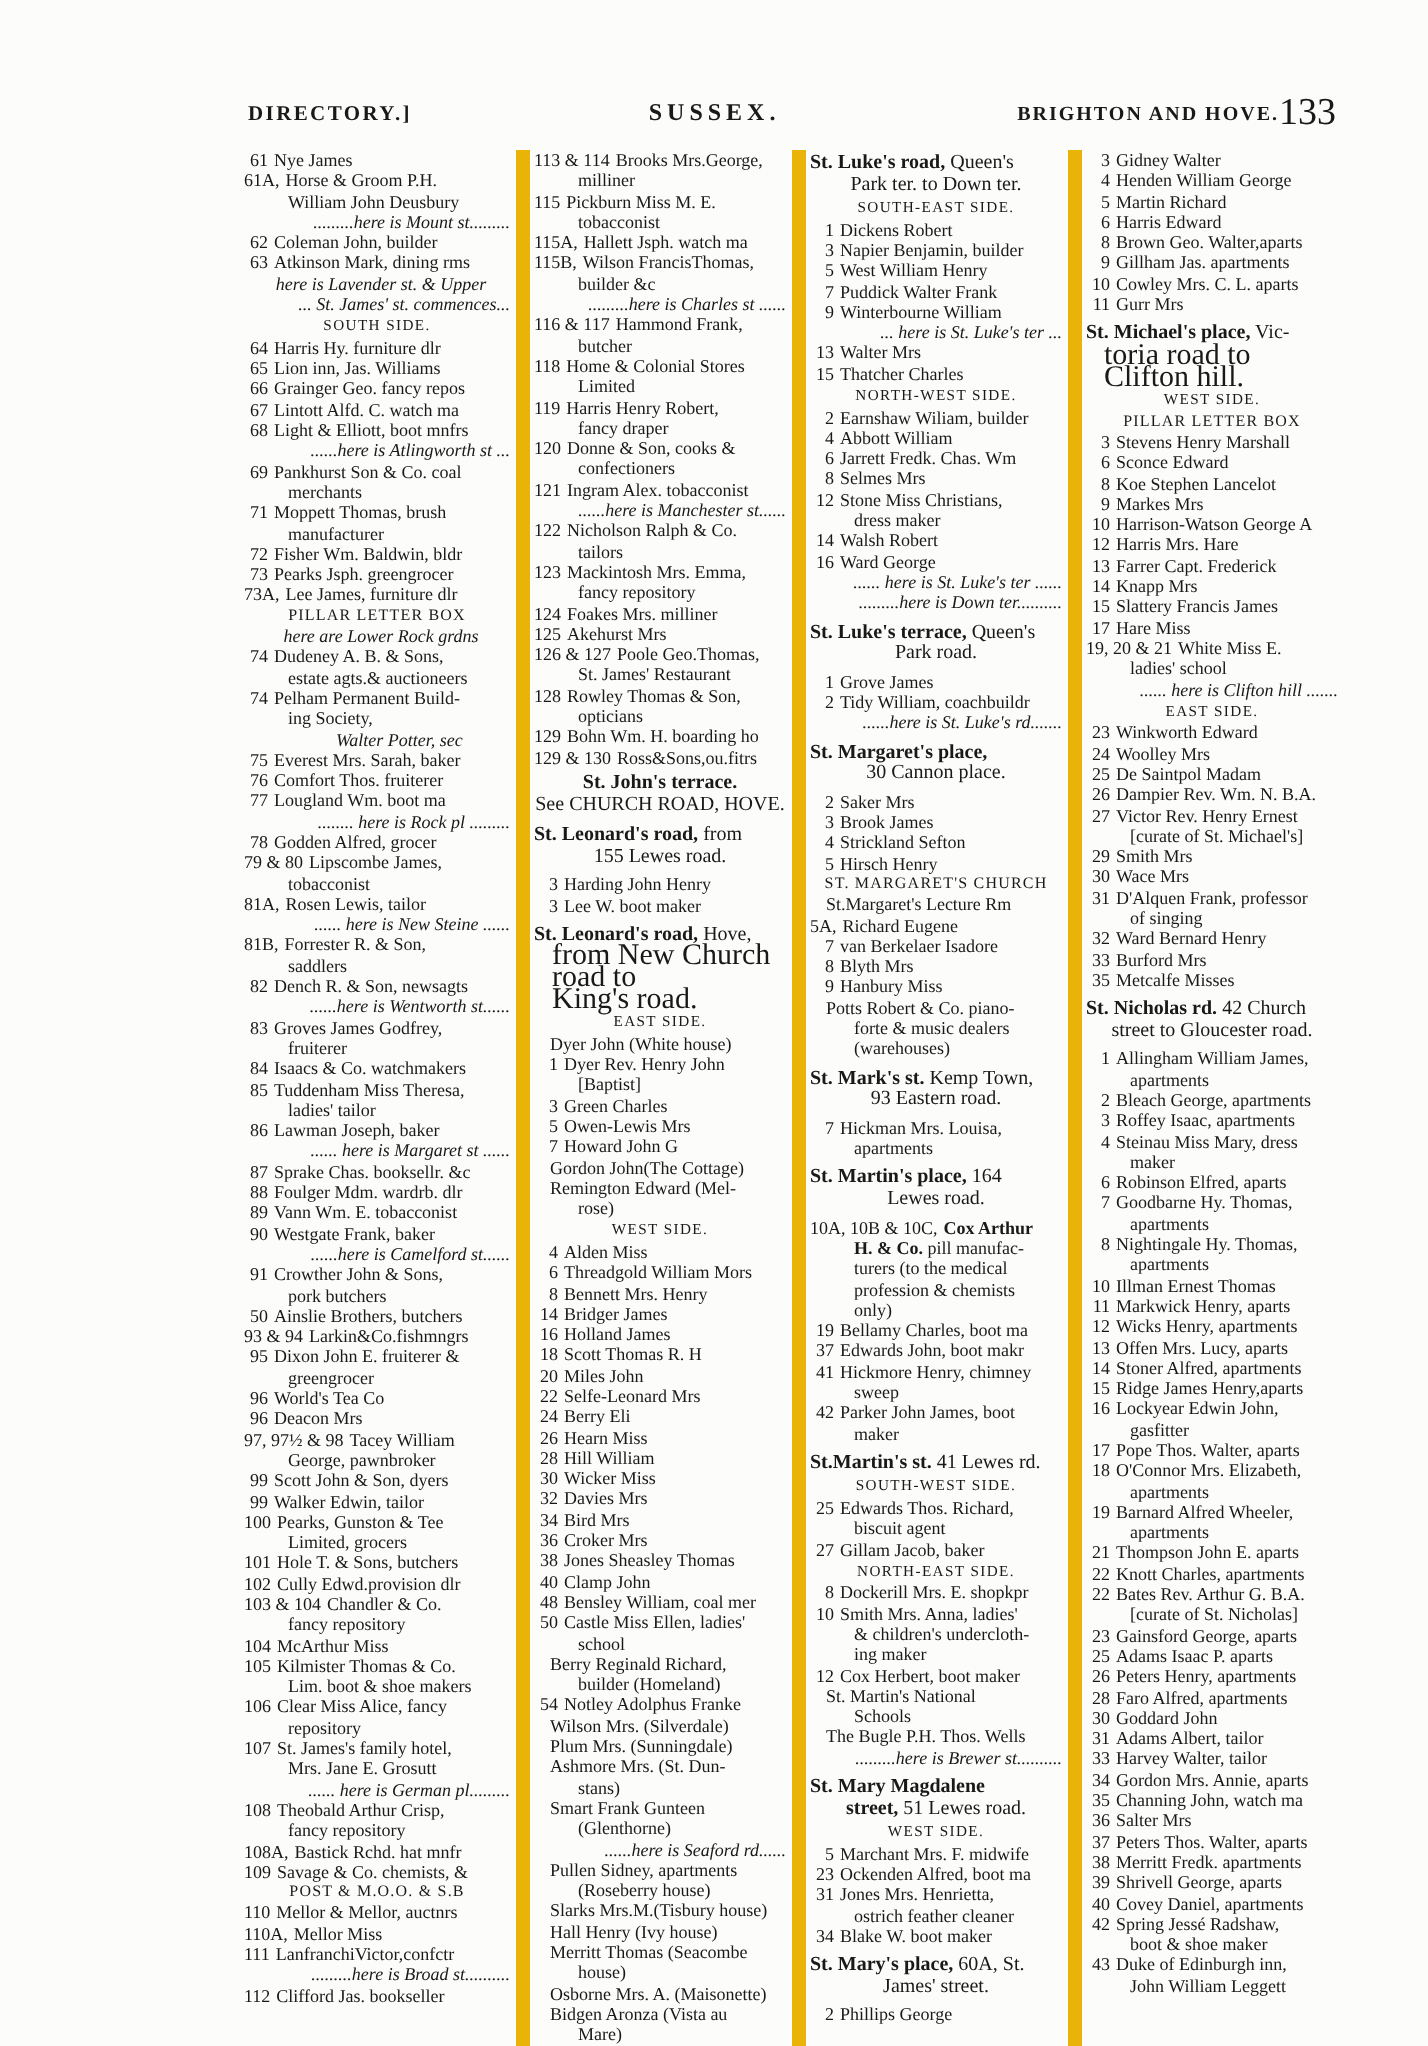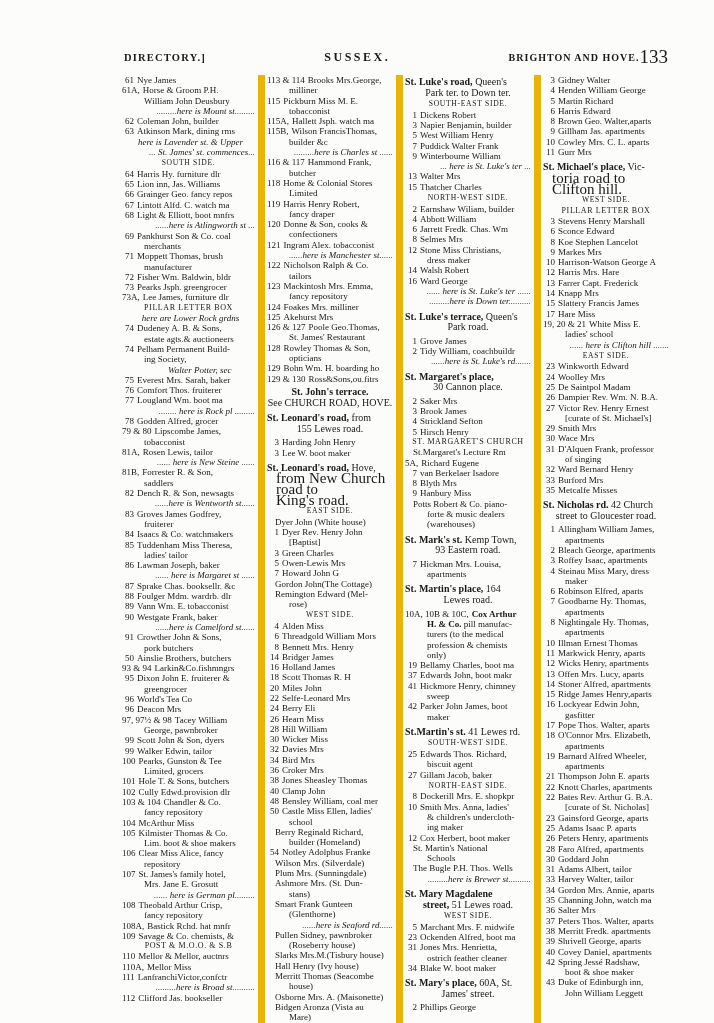--- a/index.html
+++ b/index.html
@@ -221,21 +221,21 @@
         <div class="ln p">Berry Reginald Richard,</div>
         <div class="ln c">builder (Homeland)</div>
         <div class="ln e"><span class="num">54</span><span class="etxt">Notley Adolphus Franke</span></div>
         <div class="ln p">Wilson Mrs. (Silverdale)</div>
         <div class="ln p">Plum Mrs. (Sunningdale)</div>
         <div class="ln p">Ashmore Mrs. (St. Dun-</div>
         <div class="ln c">stans)</div>
         <div class="ln p">Smart Frank Gunteen</div>
         <div class="ln c">(Glenthorne)</div>
         <div class="ln i">......here is Seaford rd......</div>
-        <div class="ln p">Pullen Sidney, pawnbroker</div>
+        <div class="ln p">Pullen Sidney, apartments</div>
         <div class="ln c">(Roseberry house)</div>
         <div class="ln p">Slarks Mrs.M.(Tisbury house)</div>
         <div class="ln p">Hall Henry (Ivy house)</div>
         <div class="ln p">Merritt Thomas (Seacombe</div>
         <div class="ln c">house)</div>
         <div class="ln p">Osborne Mrs. A. (Maisonette)</div>
         <div class="ln p">Bidgen Aronza (Vista au</div>
         <div class="ln c">Mare)</div>
       </div>
       <div class="col">

